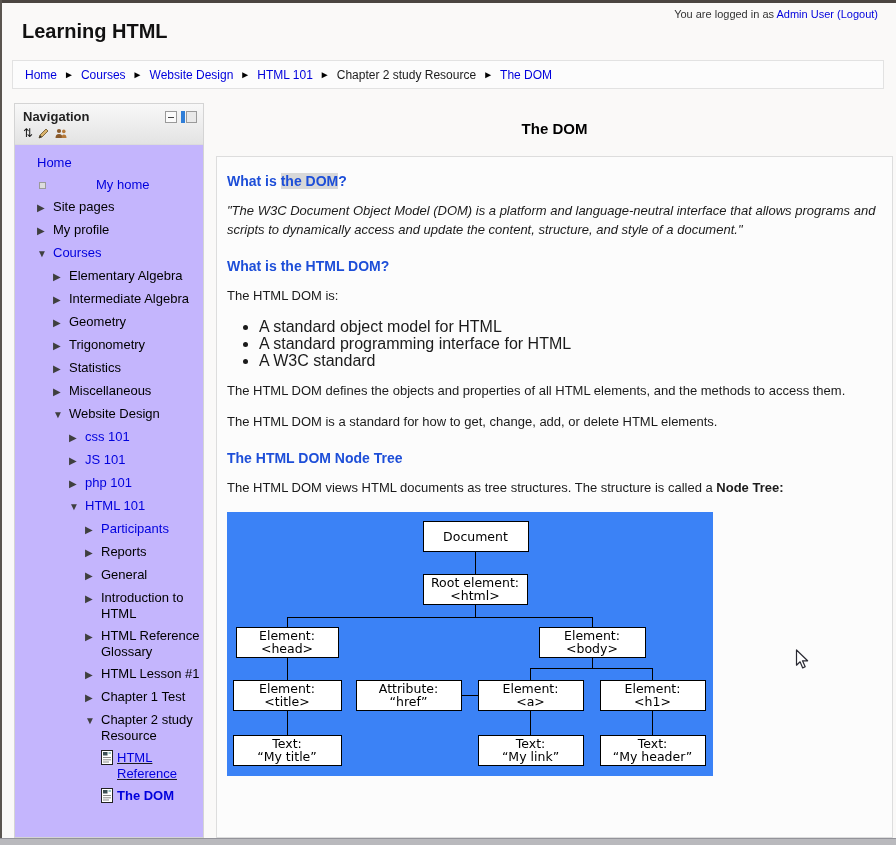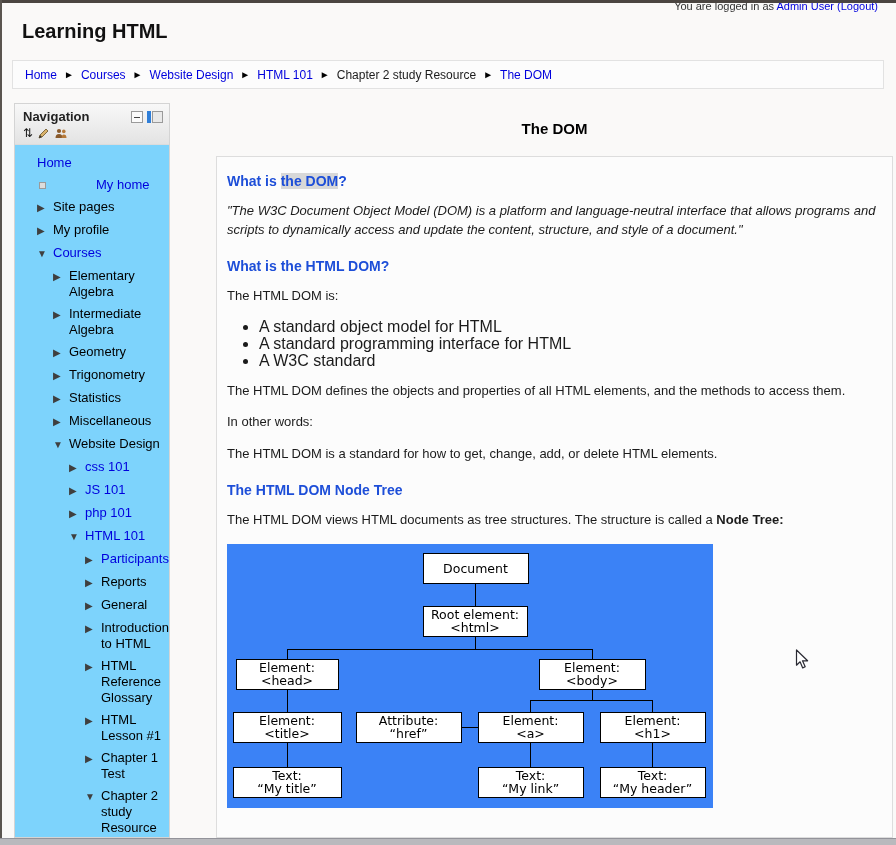--- a/index.html
+++ b/index.html
@@ -5,33 +5,33 @@
   * { margin:0; padding:0; box-sizing:border-box; }
   html,body { width:896px; height:845px; overflow:hidden; }
   body { font-family:"Liberation Sans", sans-serif; background:#faf9f8; position:relative; color:#1b1b1b; }
 
   .edge-top    { position:absolute; top:0; left:0; right:0; height:3px; background:#4b4541; z-index:50; }
   .edge-left   { position:absolute; top:0; left:0; bottom:0; width:2px; background:#5a5550; z-index:50; }
   .edge-bottom { position:absolute; bottom:0; left:0; right:0; height:7px; background:#b9b9bd; border-top:1px solid #93939a; z-index:50; }
 
   
   .site-title { position:absolute; left:22px; top:20px; font-size:20px; font-weight:bold; color:#111; }
-  .login-status { position:absolute; right:18px; top:0; font-size:11px; color:#333; }
+  .login-status { position:absolute; right:18px; top:8px; font-size:11px; color:#333; }
   a.lnk, .lnk { color:#0000dd; text-decoration:none; cursor:pointer; }
 
   
   .breadcrumb { position:absolute; left:12px; right:12px; top:60px; height:29px;
     border:1px solid #e2e2e2; background:#fcfcfc; font-size:12px;
     display:flex; align-items:center; padding:0 12px; white-space:nowrap; }
   .crumb-sep { color:#000; font-size:10px; margin:0 7px; }
   .crumb-text { color:#1b1b1b; }
 
   
-  .nav-block { position:absolute; left:14px; top:103px; width:156px; bottom:7px;
-    border:1px solid #d4d4d4; background:#7dd3fc; overflow:hidden; }
+  .nav-block { position:absolute; left:14px; top:103px; width:190px; bottom:7px;
+    border:1px solid #d4d4d4; background:#c4b5fd; overflow:hidden; }
   .nav-head { background:linear-gradient(#f8f8f8,#e3e3e3); border-bottom:1px solid #dcdcdc; padding:5px 6px 4px 8px; }
   .nav-head-row1 { display:flex; align-items:center; justify-content:space-between; }
   .nav-title { font-size:13px; font-weight:bold; color:#222; }
   .winicons { display:flex; align-items:center; gap:4px; }
   .icon-collapse { width:12px; height:12px; border:1px solid #9a9a9a; background:#fbfbfb; position:relative; display:inline-block; }
   .icon-collapse::after { content:""; position:absolute; left:2px; right:2px; top:5px; height:1px; background:#444; }
   .icon-dock { display:inline-flex; align-items:center; }
   .icon-dock .bar { width:4px; height:12px; background:#2f7ed8; display:inline-block; }
   .icon-dock .box { width:11px; height:12px; border:1px solid #9a9a9a; background:#e9e9e9; display:inline-block; margin-left:1px; }
   .nav-head-row2 { display:flex; align-items:center; gap:4px; margin-top:2px; height:14px; }
@@ -246,21 +246,20 @@
       <h3 class="first"><span>What is </span><span class="hl">the DOM</span><span>?</span></h3>
       <p class="quote">"The W3C Document Object Model (DOM) is a platform and language-neutral interface that allows programs and scripts to dynamically access and update the content, structure, and style of a document."</p>
       <h3><span>What is the HTML DOM?</span></h3>
       <p><span>The HTML DOM is:</span></p>
       <ul>
         <li>A standard object model for HTML</li>
         <li>A standard programming interface for HTML</li>
         <li>A W3C standard</li>
       </ul>
       <p><span>The HTML DOM defines the objects and properties of all HTML elements, and the methods to access them.</span></p>
-      <p><span>In other words:</span></p>
       <p><span>The HTML DOM is a standard for how to get, change, add, or delete HTML elements.</span></p>
       <h3><span>The HTML DOM Node Tree</span></h3>
       <p><span>The HTML DOM views HTML documents as tree structures. The structure is called a </span><span class="bold">Node Tree:</span></p>
     </div>
   <div class="diagram-wrap">
     <svg id="diagram-svg" width="486" height="264" viewBox="0 0 486 264">
         <line x1="248" y1="39" x2="248" y2="62" stroke="#000" stroke-width="1" shape-rendering="crispEdges"></line>
         <line x1="248" y1="92" x2="248" y2="105" stroke="#000" stroke-width="1" shape-rendering="crispEdges"></line>
         <line x1="60" y1="105" x2="365" y2="105" stroke="#000" stroke-width="1" shape-rendering="crispEdges"></line>
         <line x1="60" y1="105" x2="60" y2="115" stroke="#000" stroke-width="1" shape-rendering="crispEdges"></line>

